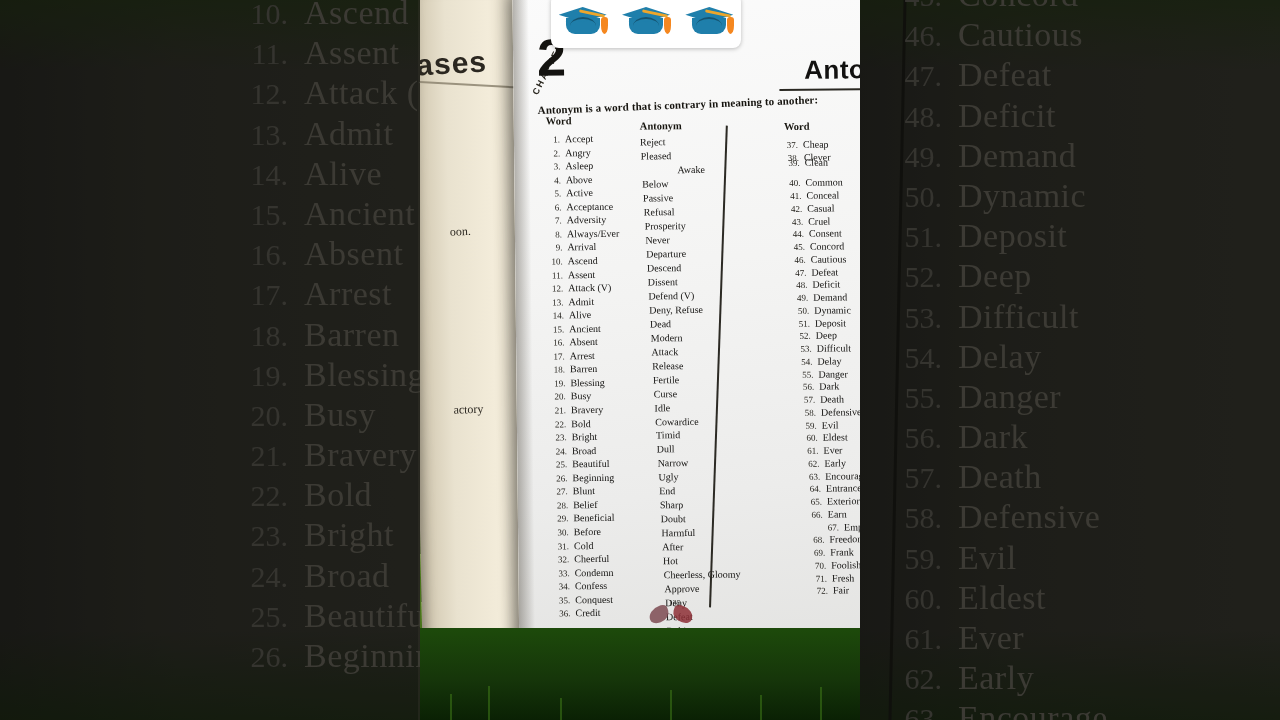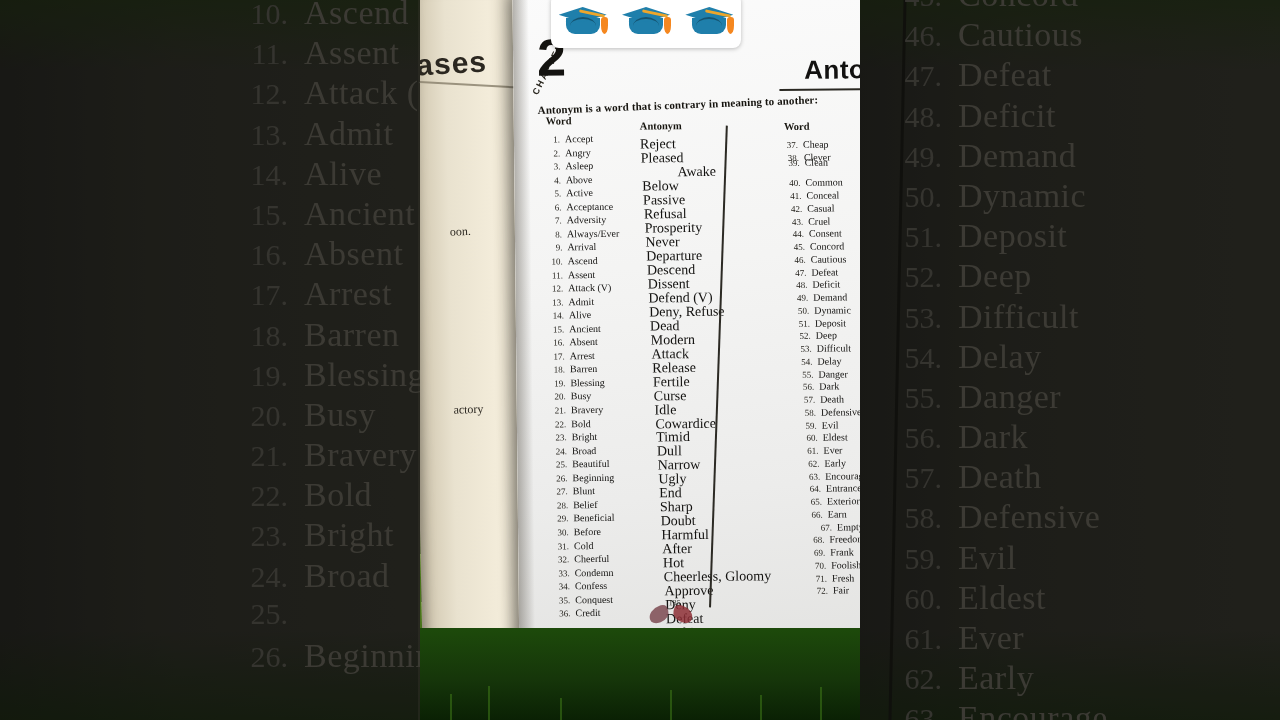--- a/index.html
+++ b/index.html
@@ -92,21 +92,21 @@
   .col.c1{left:0;width:210px;}
   .col.c2{left:228px;width:120px;}
   .colhead{font-family:"Liberation Serif",serif;font-weight:bold;font-size:10.5px;margin-bottom:3px;}
   .c1 .colhead.w{position:absolute;left:10px;top:0;}
   .c1 .colhead.a{position:absolute;left:104px;top:6px;}
   .c2 .colhead.w{position:absolute;left:20px;top:8px;}
 
   .lrow{position:absolute;display:flex;align-items:baseline;white-space:nowrap;font-size:10px;}
   .lrow .n{width:18px;text-align:right;padding-right:5px;font-size:9px;color:#211f19;}
   .lrow .w{color:#131210;}
-  .arow{position:absolute;font-size:14px;color:#131210;white-space:nowrap;}
+  .arow{position:absolute;font-size:10px;color:#131210;white-space:nowrap;}
 
   .divider{position:absolute;left:212px;top:140px;width:2px;height:482px;background:#2c2a24;
            transform:rotate(2.6deg);transform-origin:top center;}
 
   .pagenum{position:absolute;left:150px;top:612px;font-size:8px;color:#2a2822;}
   .ornament{position:absolute;left:130px;top:616px;width:44px;height:24px;}
   .ornament .lf{position:absolute;width:20px;height:16px;background:#7c4a52;
                 border-radius:70% 30% 60% 40%;opacity:.85;}
   .ornament .lf.a{left:0;top:4px;transform:rotate(-18deg);}
   .ornament .lf.b{right:0;top:4px;background:#8d2f36;transform:rotate(18deg) scaleX(-1);}
@@ -199,20 +199,21 @@
         <div class="row" style="height: 40.2px;">
           <span class="num">23.</span>
           <span class="w">Bright</span>
         </div>
         <div class="row" style="height: 40.2px;">
           <span class="num">24.</span>
           <span class="w">Broad</span>
         </div>
         <div class="row" style="height: 40.2px;">
           <span class="num">25.</span>
+          <span class="w">Beautifu</span>
         </div>
         <div class="row" style="height: 40.2px;">
           <span class="num">26.</span>
           <span class="w">Beginnin</span>
         </div>
       </div>
     <div class="bd-page-left"></div>
     <div class="bd-shade"></div>
     <div class="bd-vig"></div>
   </div>
@@ -631,21 +632,21 @@
                   <span class="w">Entrance</span>
                 </div>
                 <div class="lrow" style="left: 36.16px; top: 383px;">
                   <span class="n">65.</span>
                   <span class="w">Exterior</span>
                 </div>
                 <div class="lrow" style="left: 36.88px; top: 395.75px;">
                   <span class="n">66.</span>
                   <span class="w">Earn</span>
                 </div>
-                <div class="lrow" style="left: 46px; top: 408.5px;">
+                <div class="lrow" style="left: 53px; top: 408.5px;">
                   <span class="n">67.</span>
                   <span class="w">Empty</span>
                 </div>
                 <div class="lrow" style="left: 38.32px; top: 421.25px;">
                   <span class="n">68.</span>
                   <span class="w">Freedom</span>
                 </div>
                 <div class="lrow" style="left: 39.04px; top: 434px;">
                   <span class="n">69.</span>
                   <span class="w">Frank</span>

